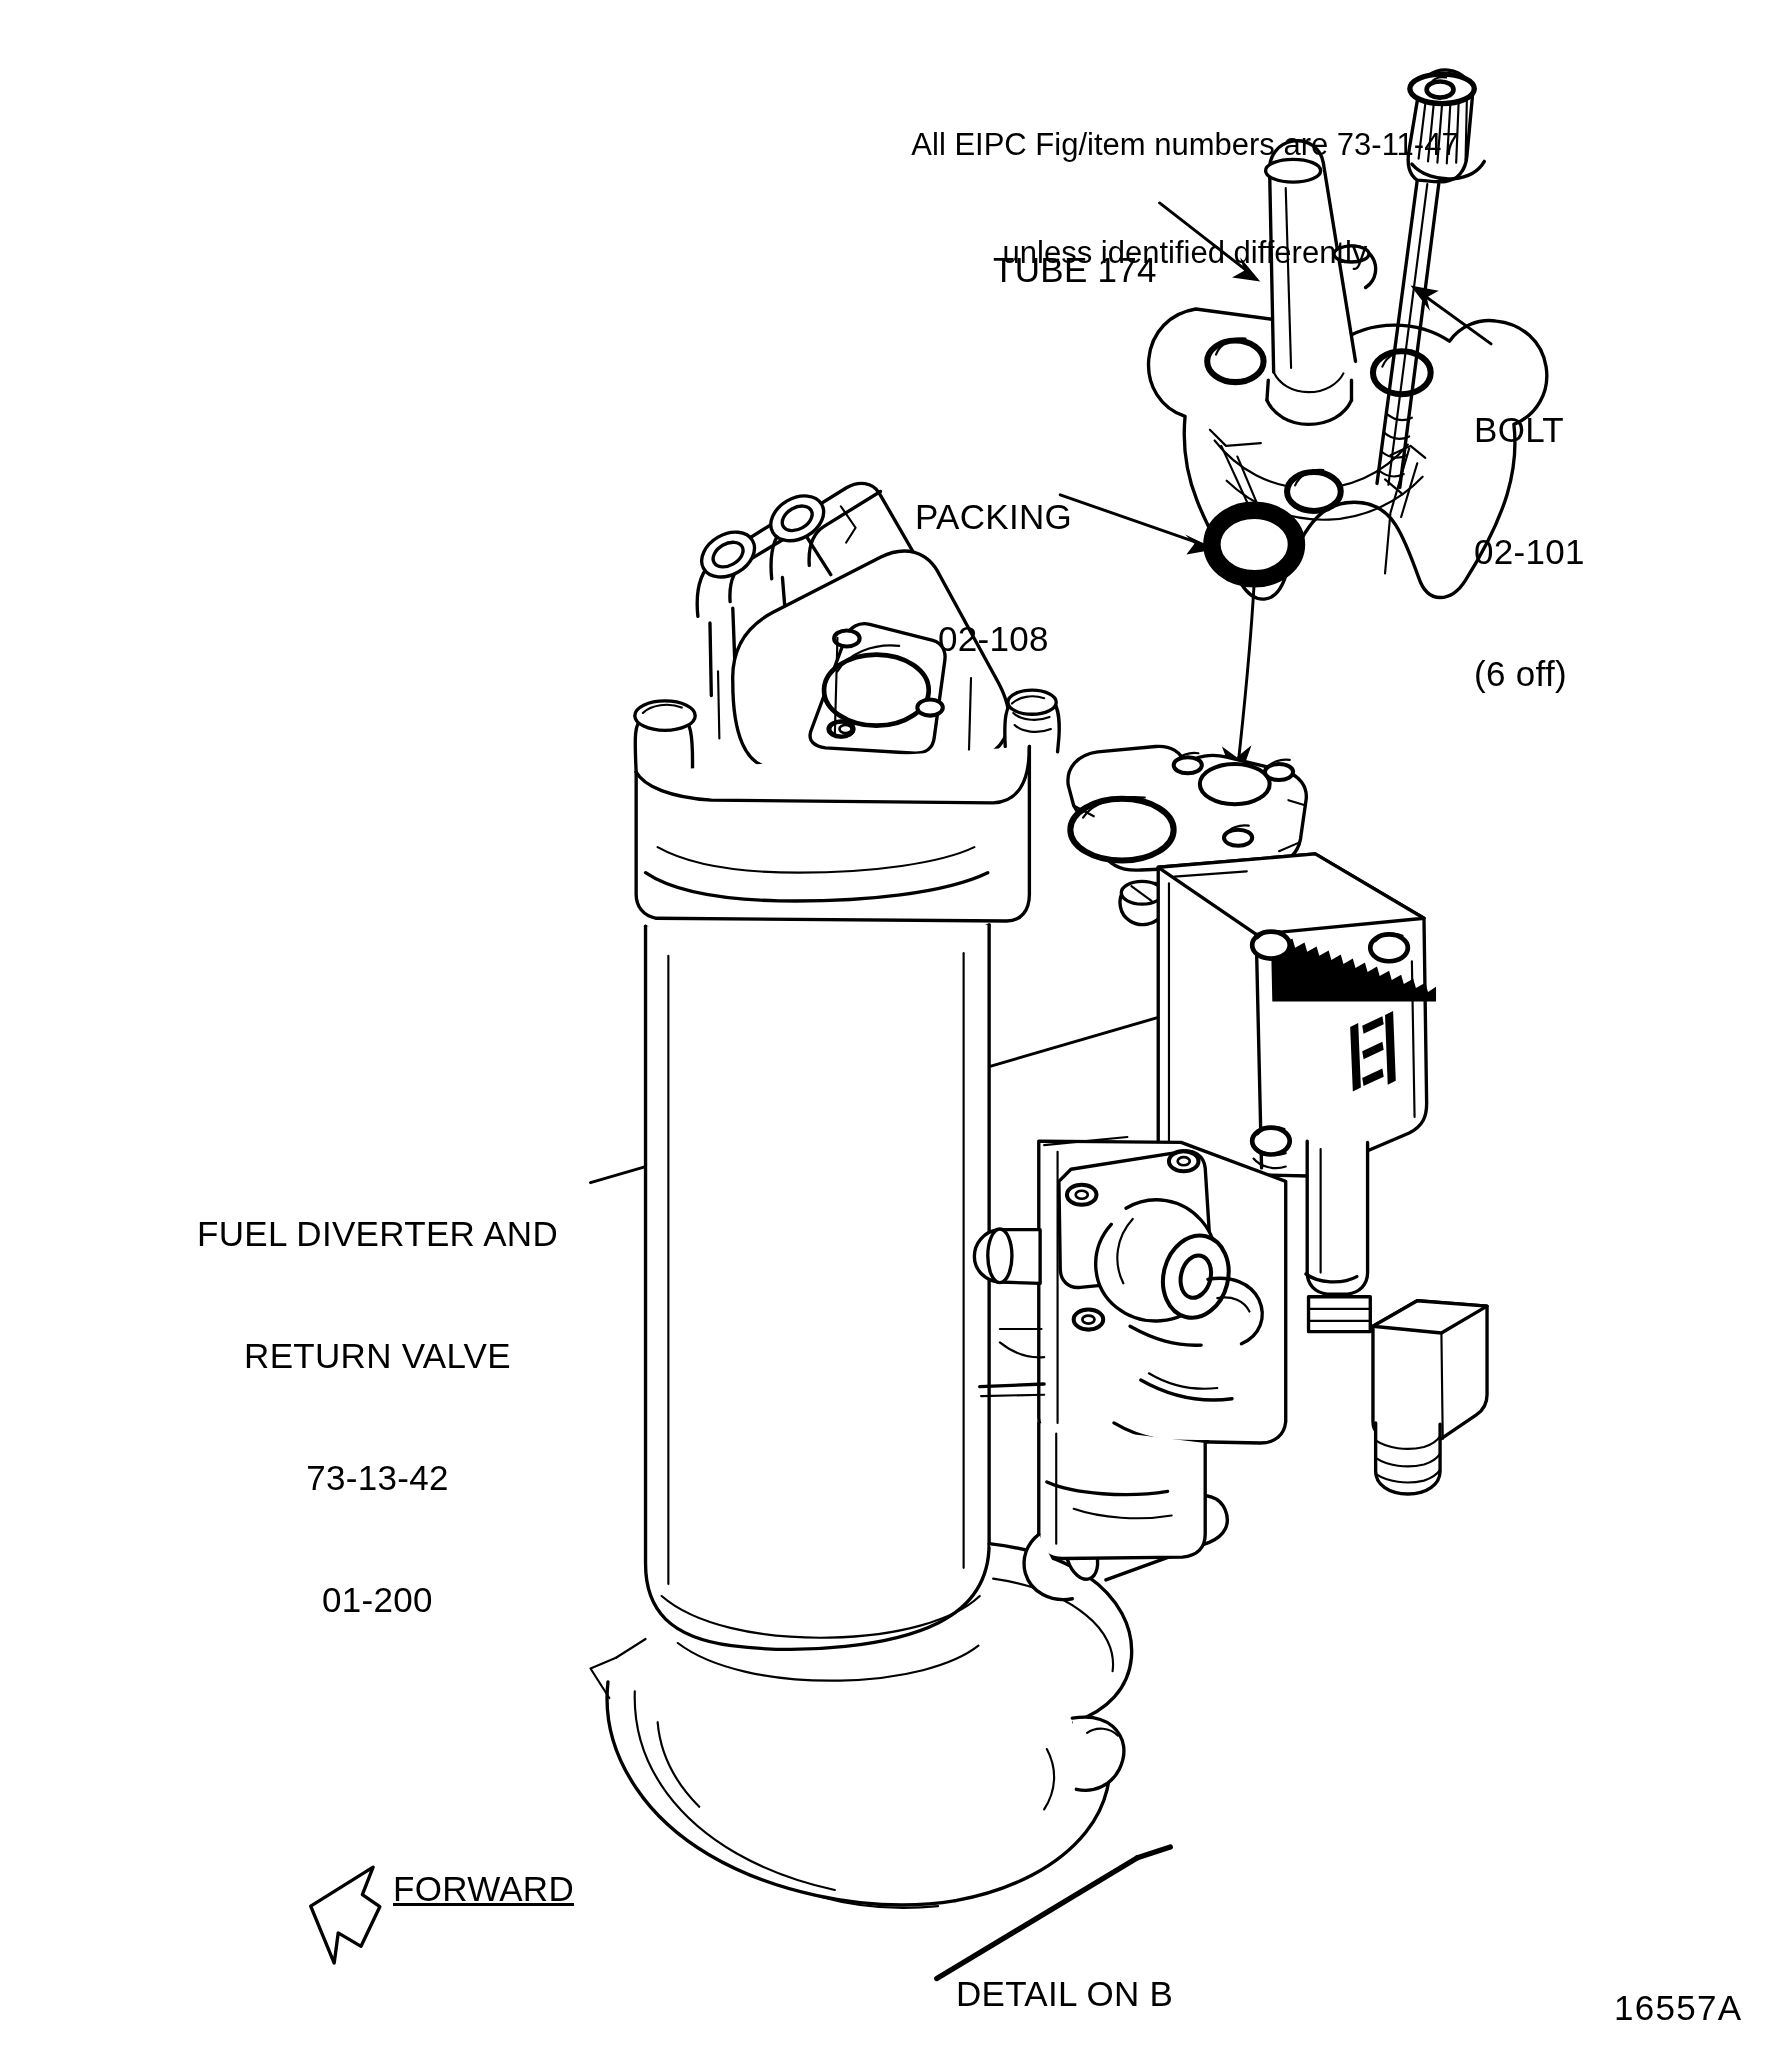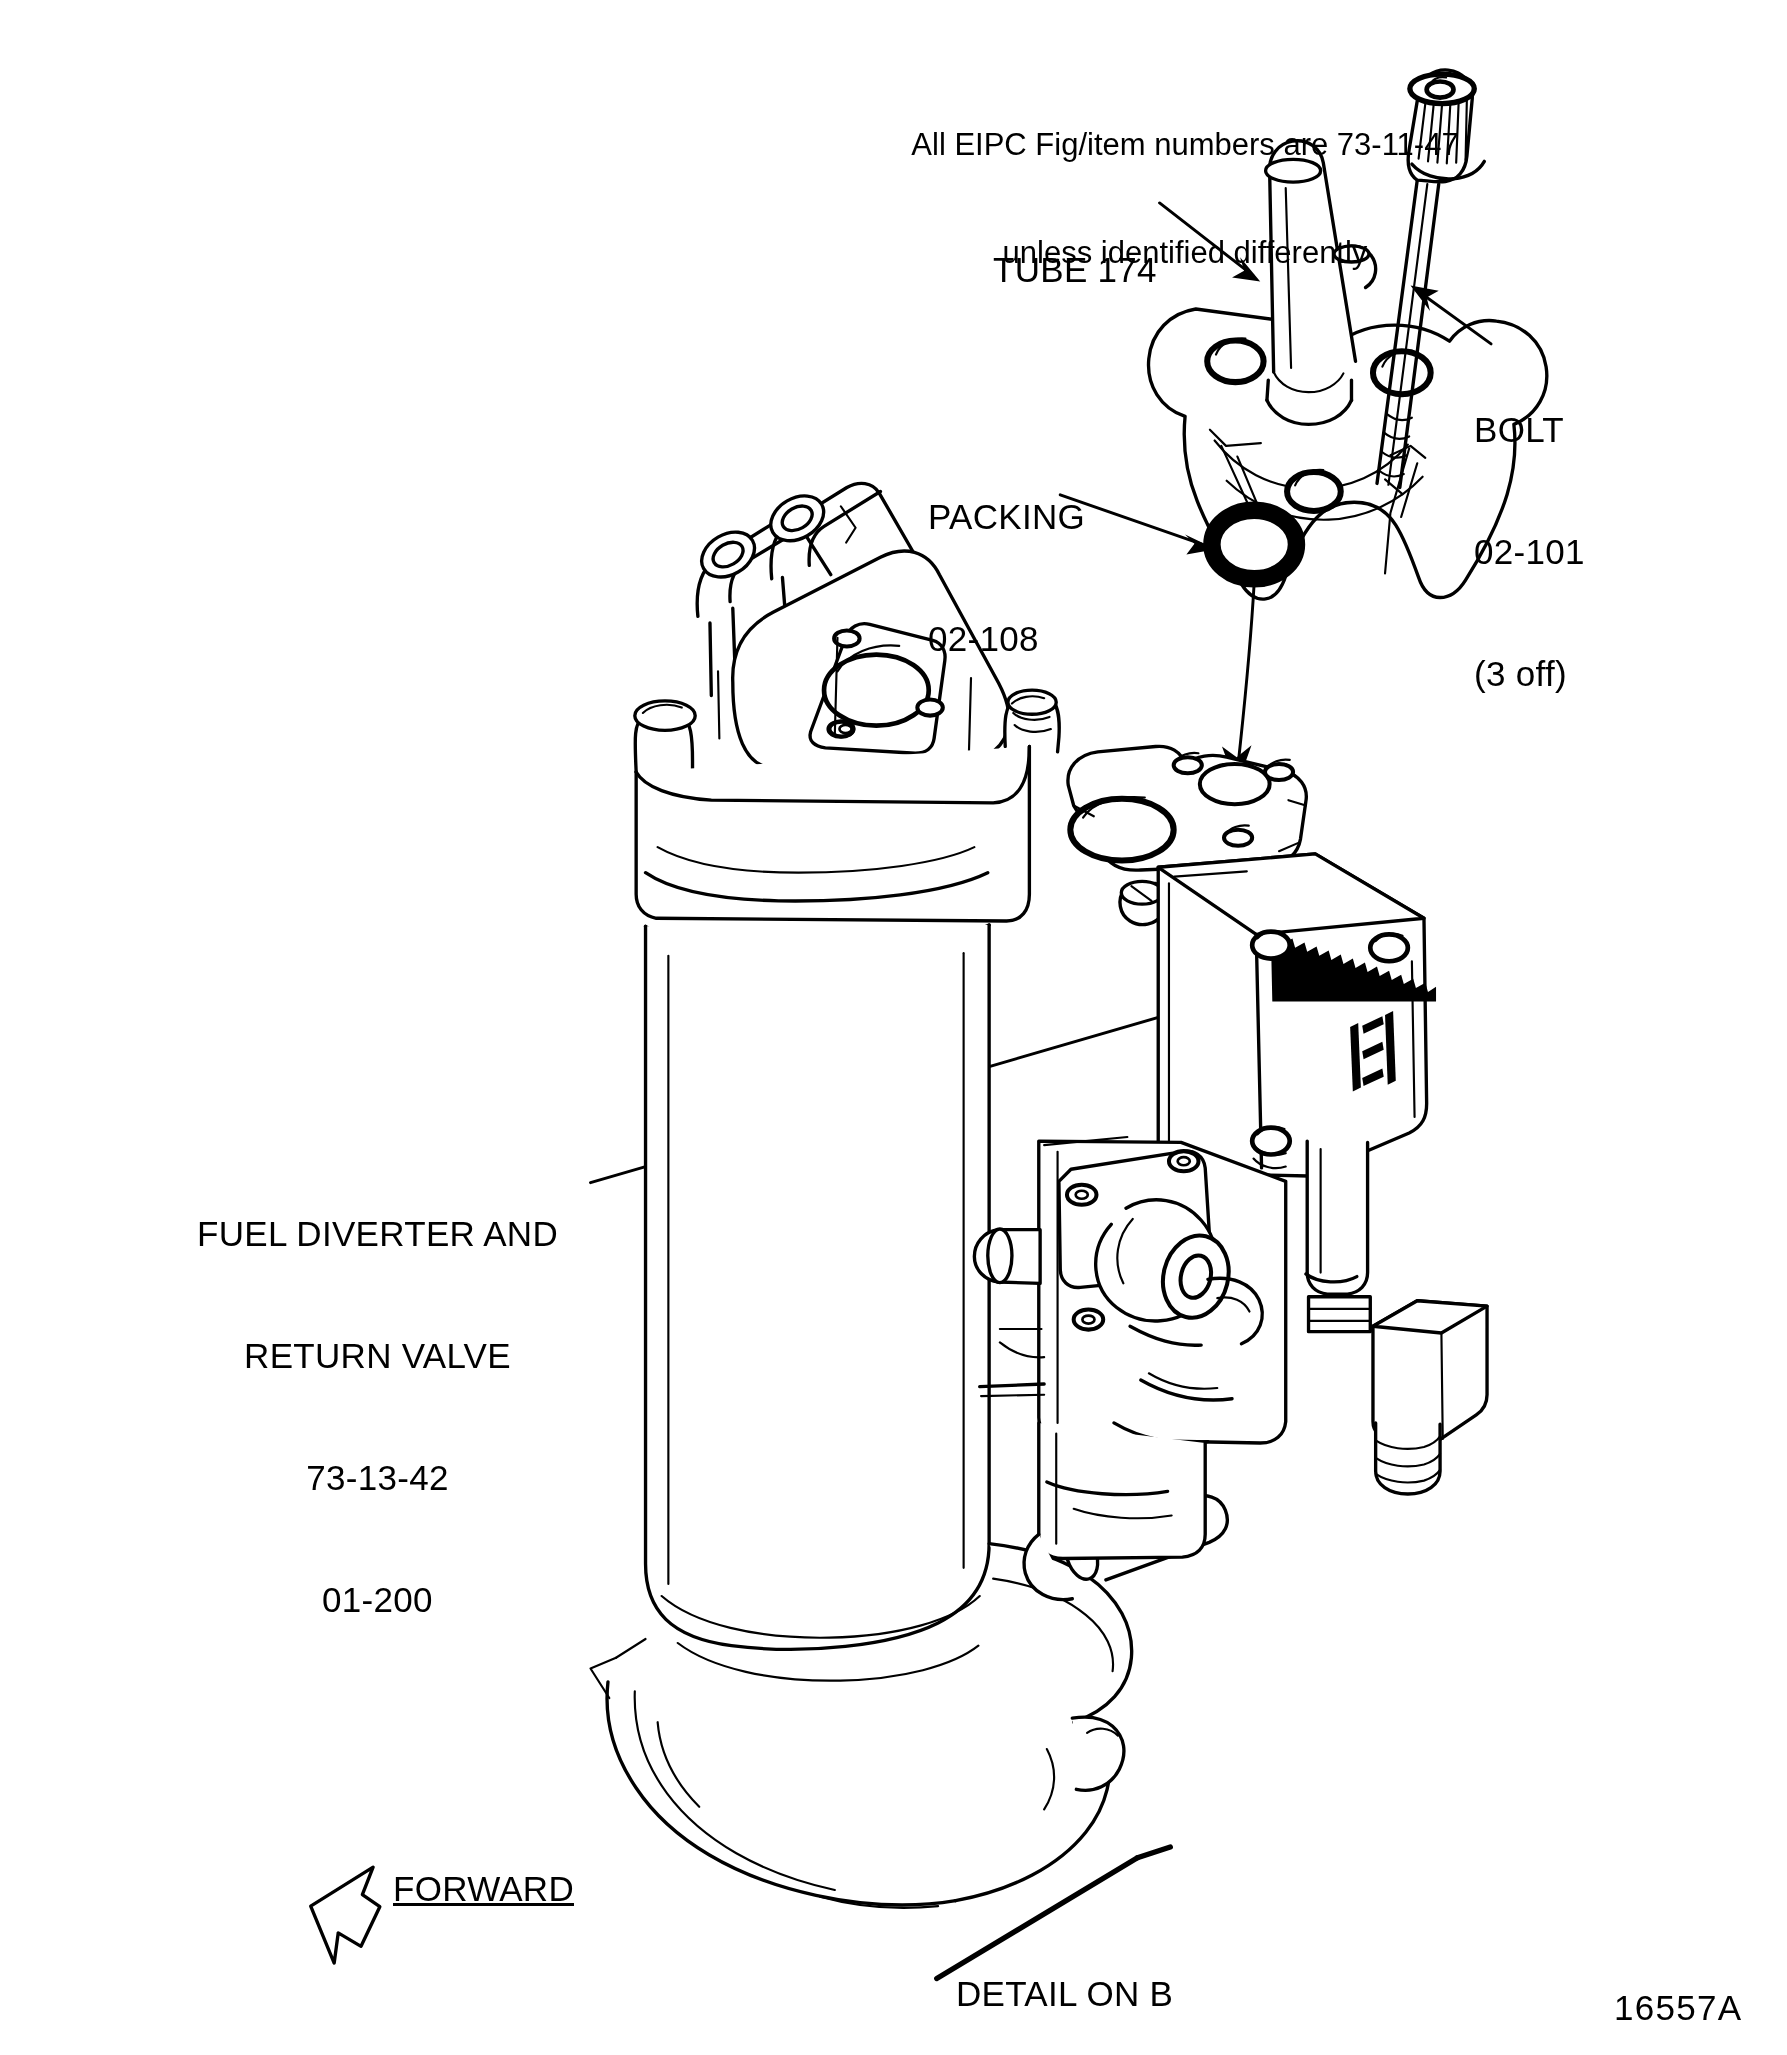--- a/index.html
+++ b/index.html
@@ -50,21 +50,21 @@
     font-size: 35px;
     letter-spacing: 1.3px;
   }
   #note-block {
     left: 816px;
     top: 55px;
     width: 738px;
   }
   #lbl-tube      { left: 993px; top: 169px; }
   #lbl-bolt      { left: 1474px; top: 329px; width: 175px; text-align: left;}
-  #lbl-packing   { left: 928px; top: 416px; width: 221px; text-align: left;}
+  #lbl-packing   { left: 883px; top: 416px; width: 221px; text-align: center;}
   #lbl-valve     { left: 173px;  top: 1133px; width: 409px; text-align: center;}
   #lbl-forward   { left: 393px;  top: 1869px; text-decoration: underline; }
   #lbl-detail    { left: 956px; top: 1974px; }
   #lbl-figno     { left: 1614px; top: 1988px; }
 </style>
 </head>
 <body>
 
 <div id="sheet">
 
@@ -556,21 +556,21 @@
     <div>unless identified differently</div>
   </div>
 
   <div class="txt t-call" id="lbl-tube">
     <div>TUBE 174</div>
   </div>
 
   <div class="txt t-callc" id="lbl-bolt">
     <div>BOLT</div>
     <div>02-101</div>
-    <div>(3 off)</div>
+    <div>(6 off)</div>
   </div>
 
   <div class="txt t-callc" id="lbl-packing">
     <div>PACKING</div>
     <div>02-108</div>
   </div>
 
   <div class="txt t-callc" id="lbl-valve">
     <div>FUEL DIVERTER AND</div>
     <div>RETURN VALVE</div>

